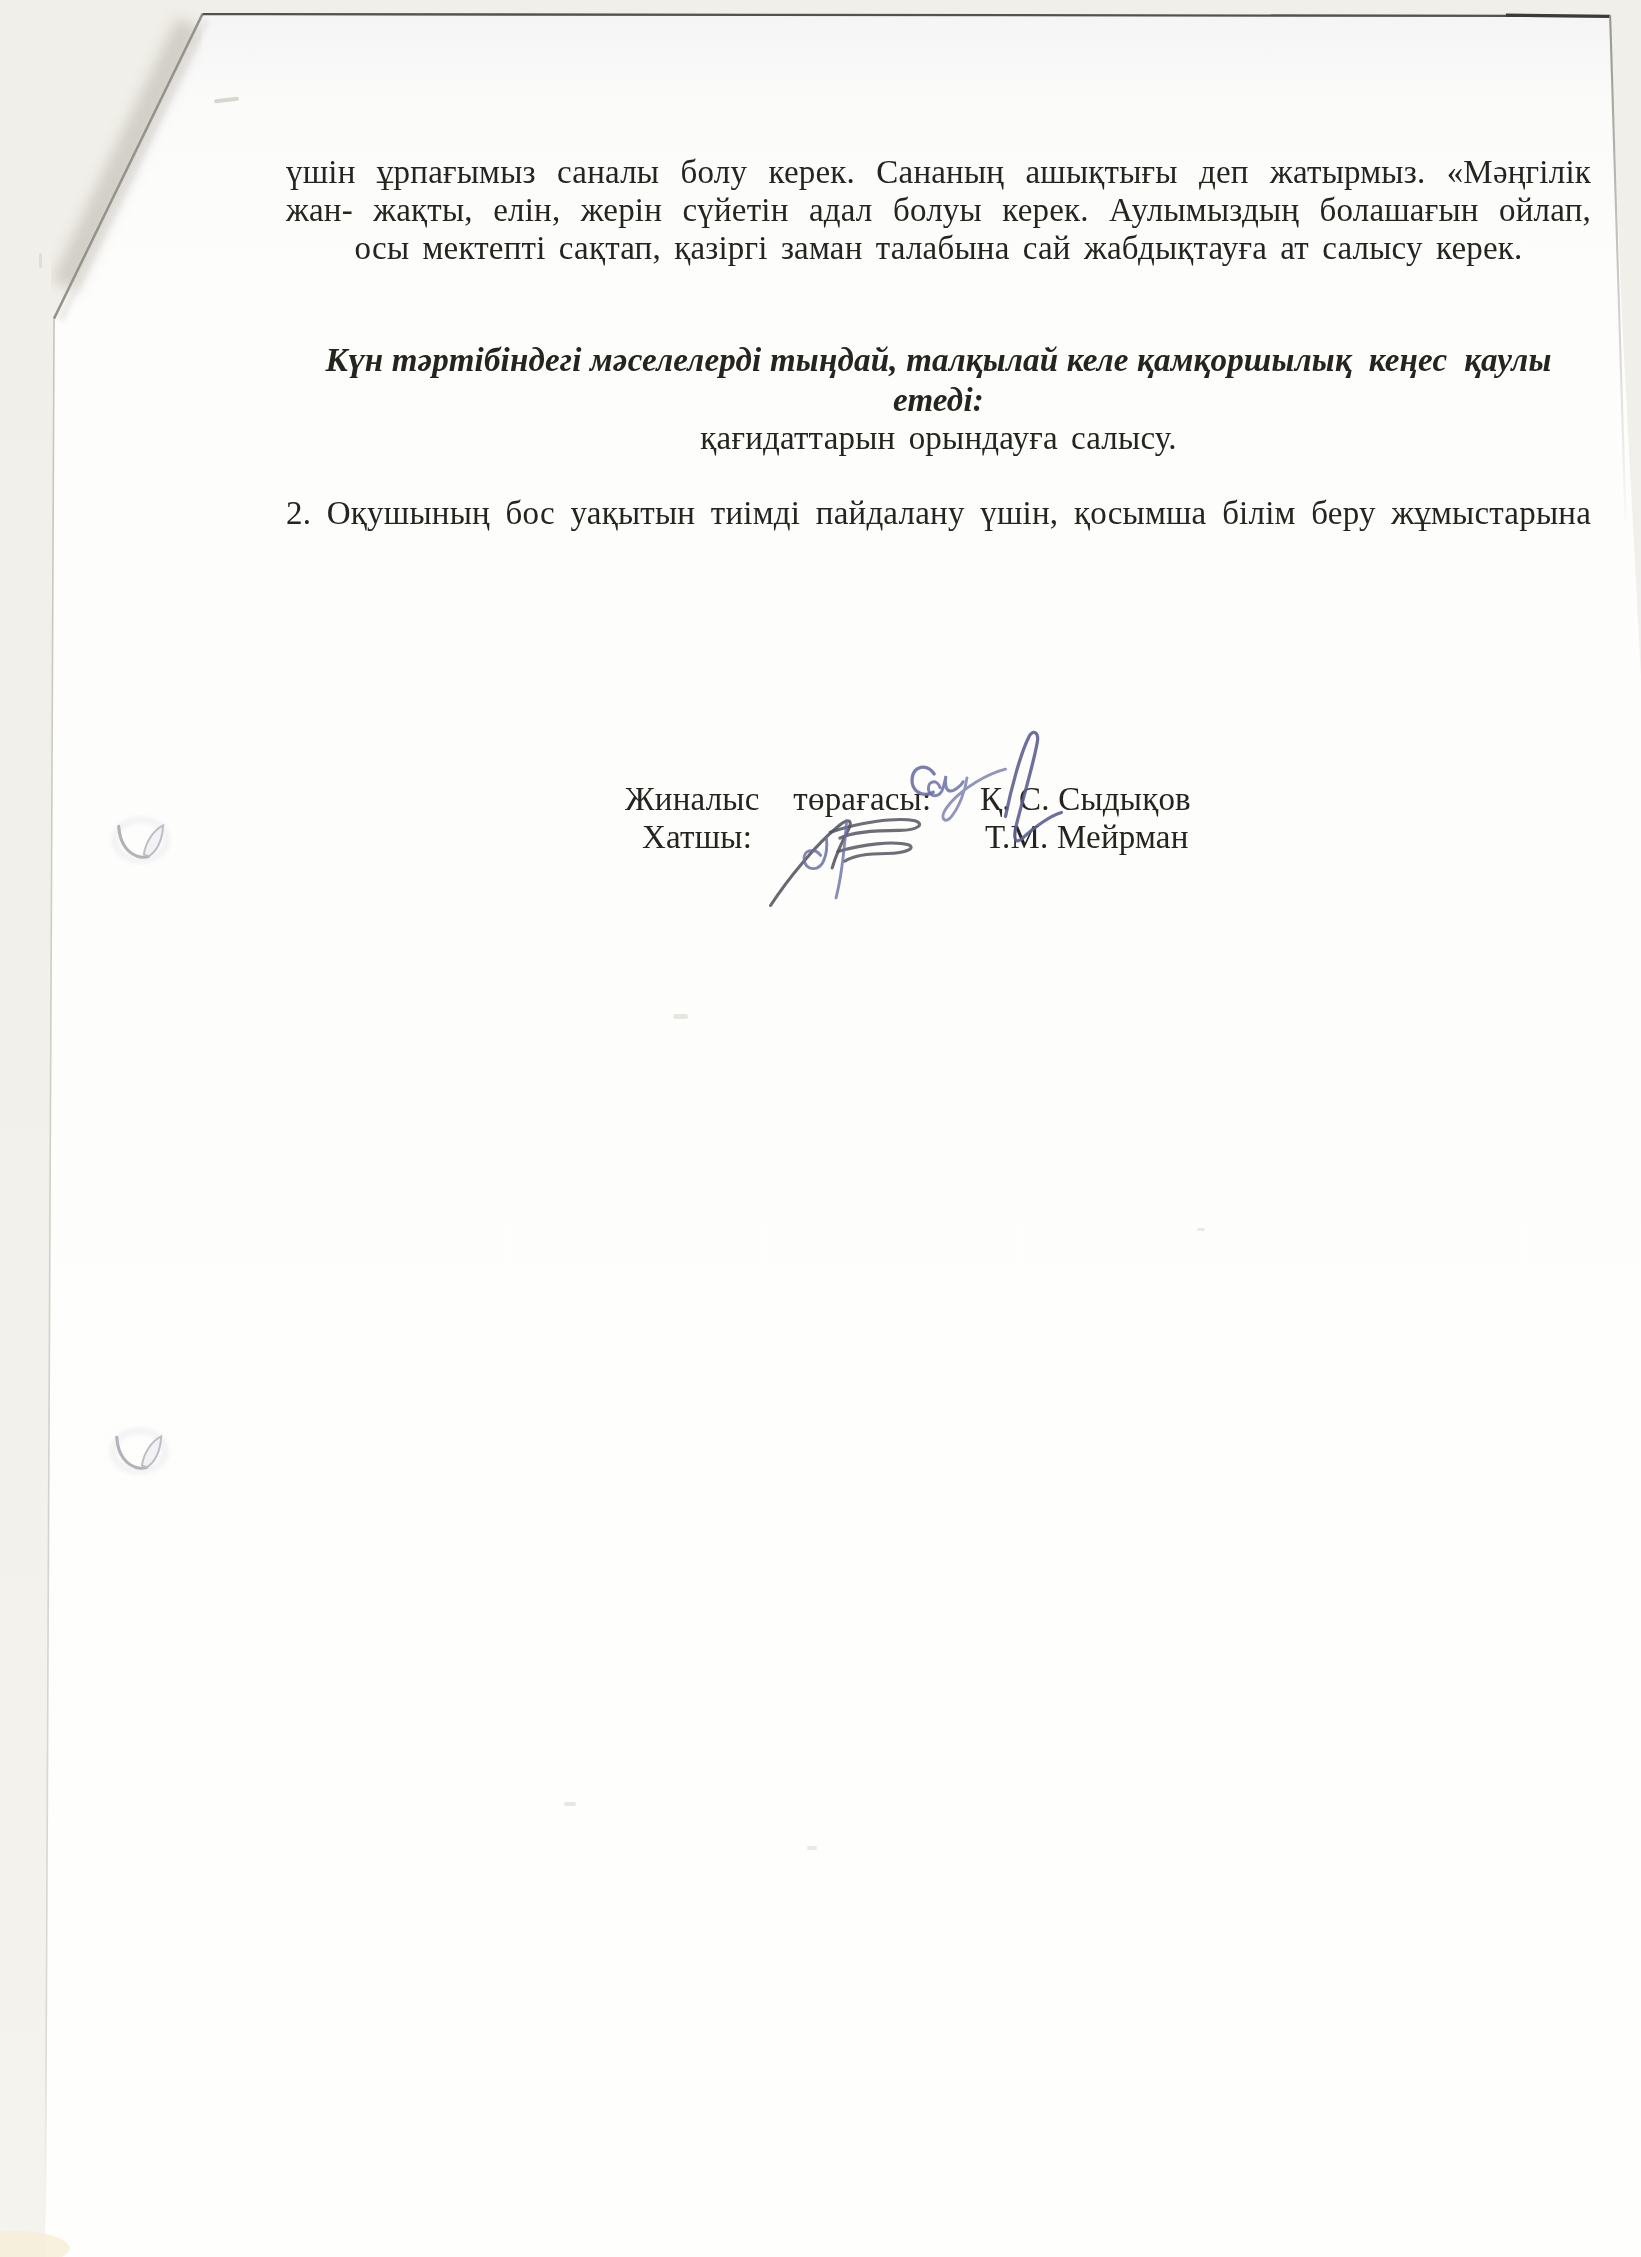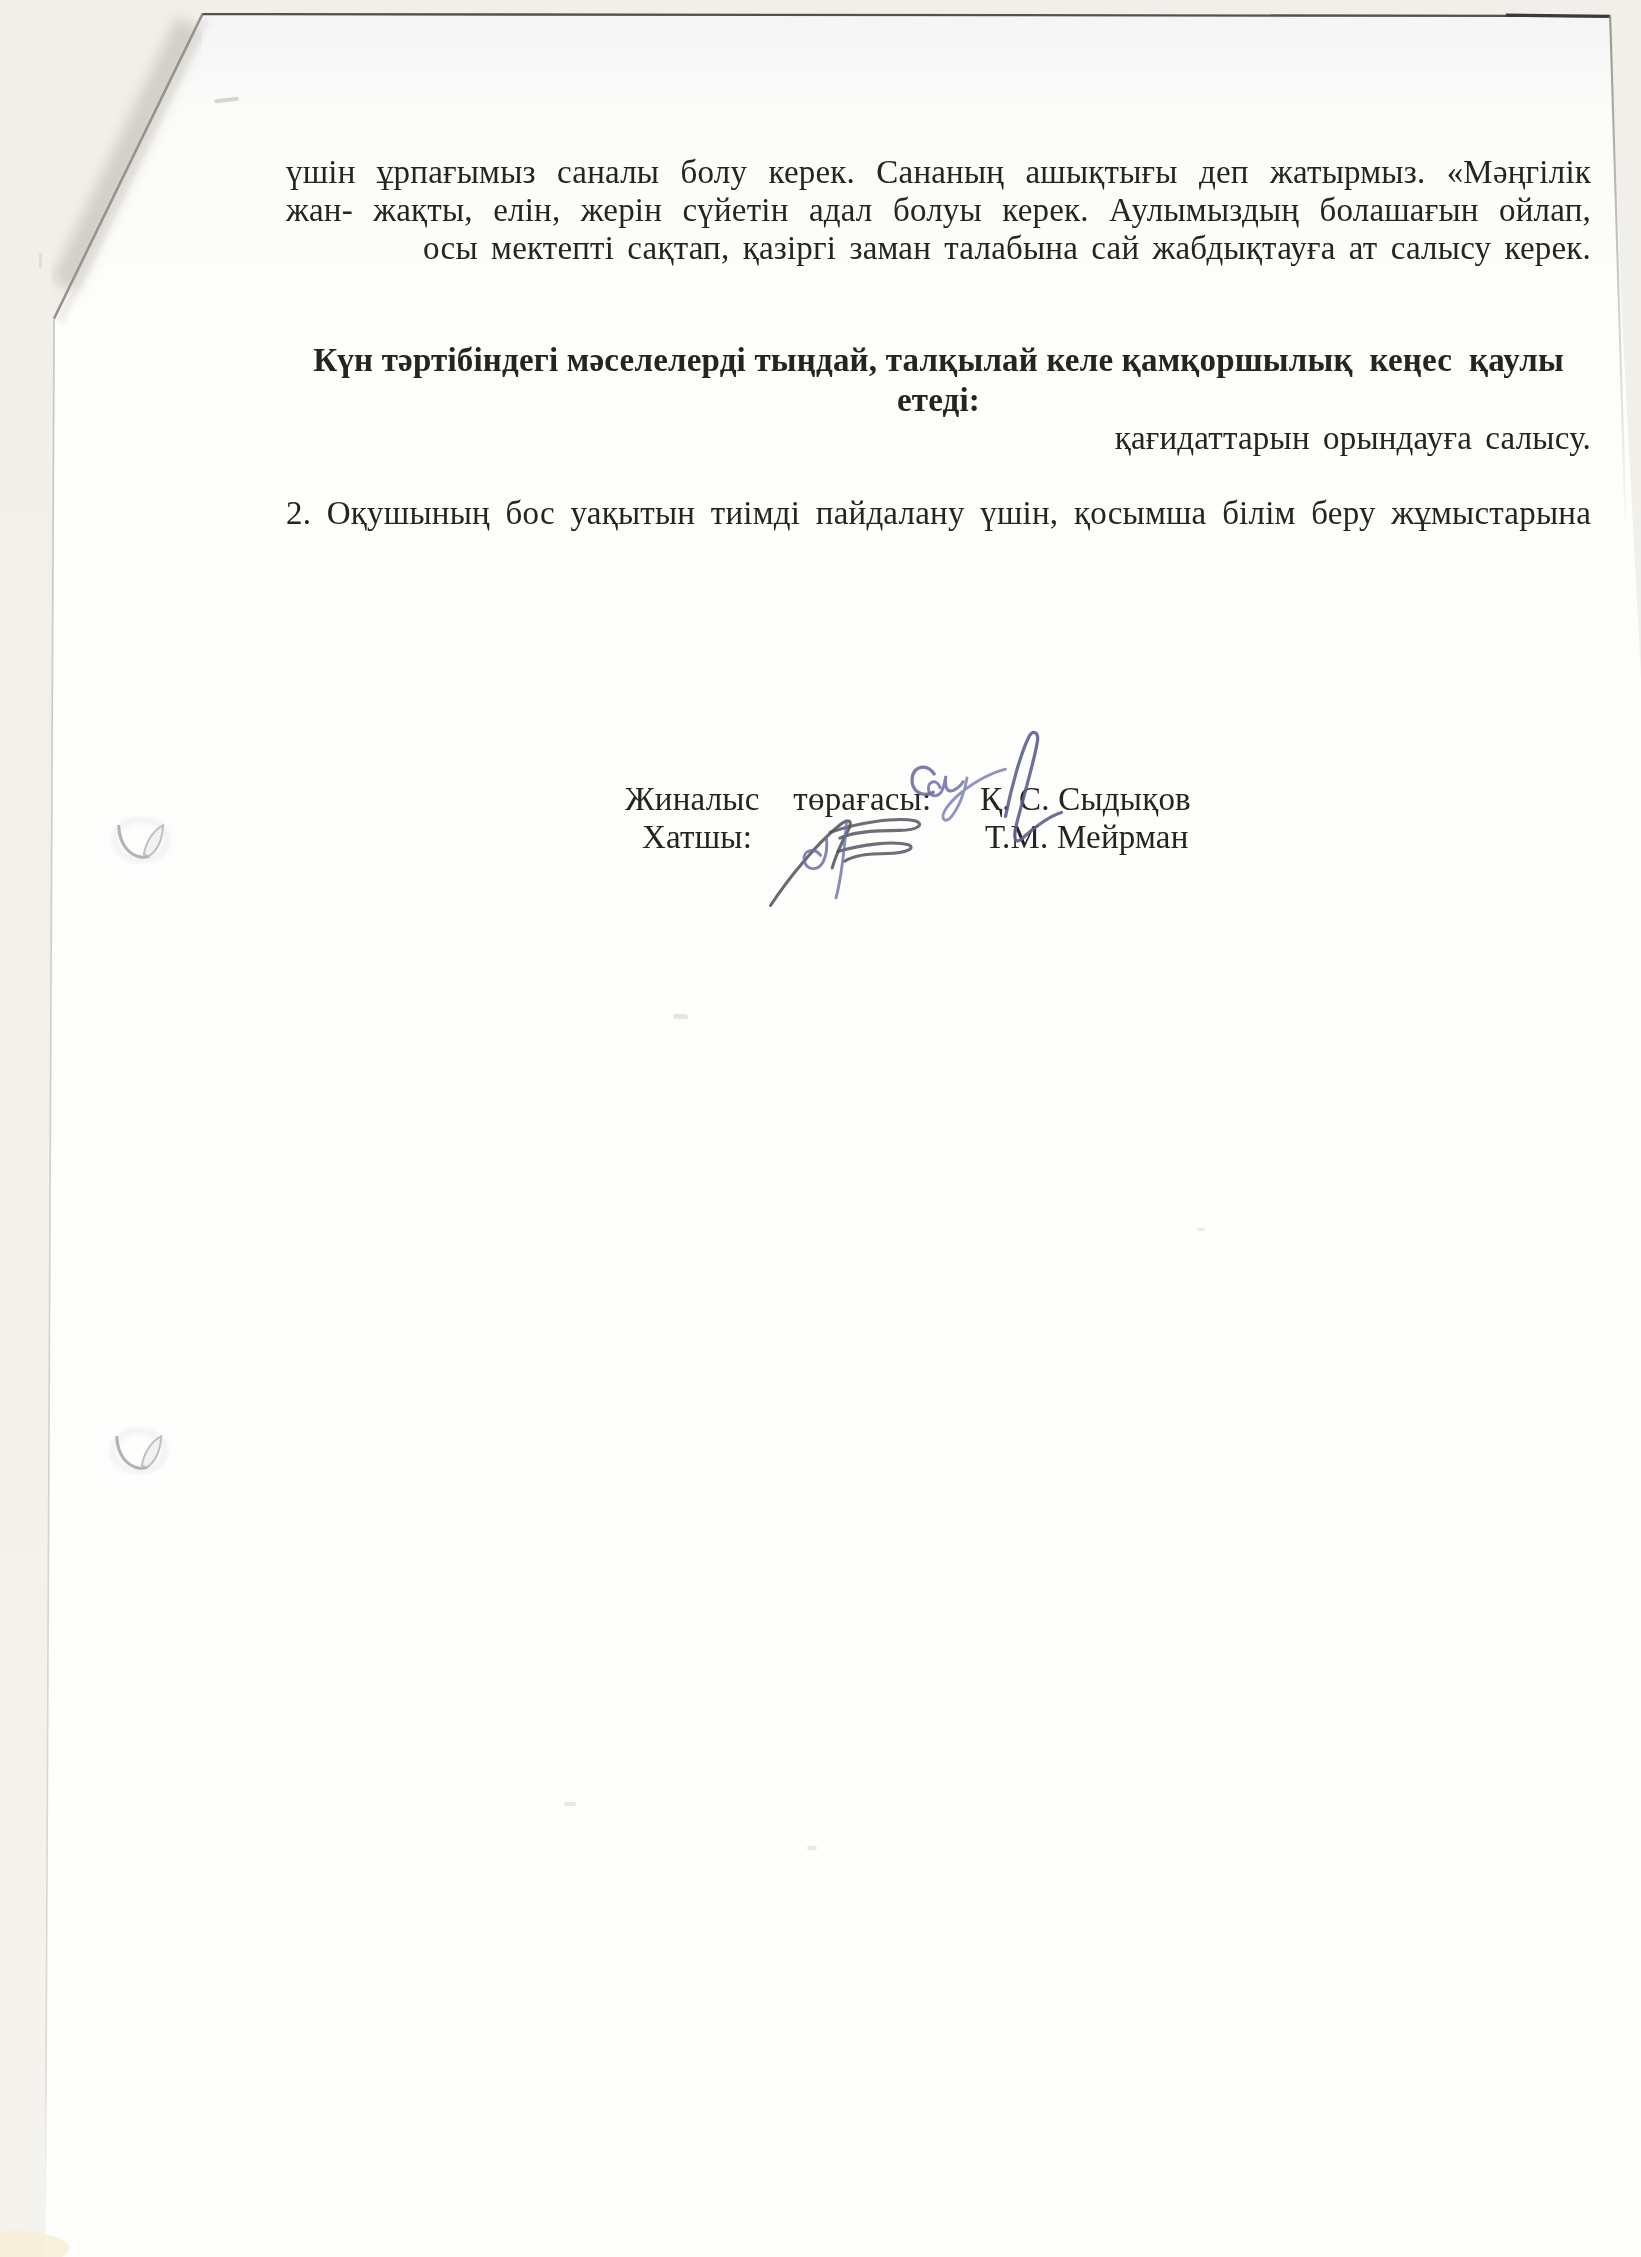--- a/index.html
+++ b/index.html
@@ -11,22 +11,22 @@
   }
   .page{
     position:absolute;inset:0;
     background:linear-gradient(180deg,#f4f4f5 0px,#fbfbfa 106px,#fdfdfc 290px,#fefefd 100%);
     clip-path:polygon(203px 13.5px,1610px 15.4px,1622px 319px,1641px 676px,1641px 2257px,45px 2257px,54px 319px);
   }
   .overlay{position:absolute;left:0;top:0;pointer-events:none;}
   .textlayer{position:absolute;left:0;top:0;width:1641px;height:1850px;}
   .block{position:absolute;left:286px;width:1305px;font-size:33px;line-height:38px;letter-spacing:0.2px;}
   .jline{text-align:justify;text-align-last:justify;}
-  .plainline{text-align:right;word-spacing:4.8px;}
-  .heading{font-weight:bold;}
+  .plainline{text-align:center;word-spacing:4.8px;}
+  .heading{font-weight:bold;font-style:italic;}
   .headline{text-align:center;white-space:pre;}
   .sigtext{position:absolute;font-size:33px;line-height:38px;white-space:pre;letter-spacing:0.2px;}
   .sig-svg{position:absolute;pointer-events:none;}
   .speck{position:absolute;pointer-events:none;}
 </style>
 </head>
 <body>
 
 <div class="scan">
 

